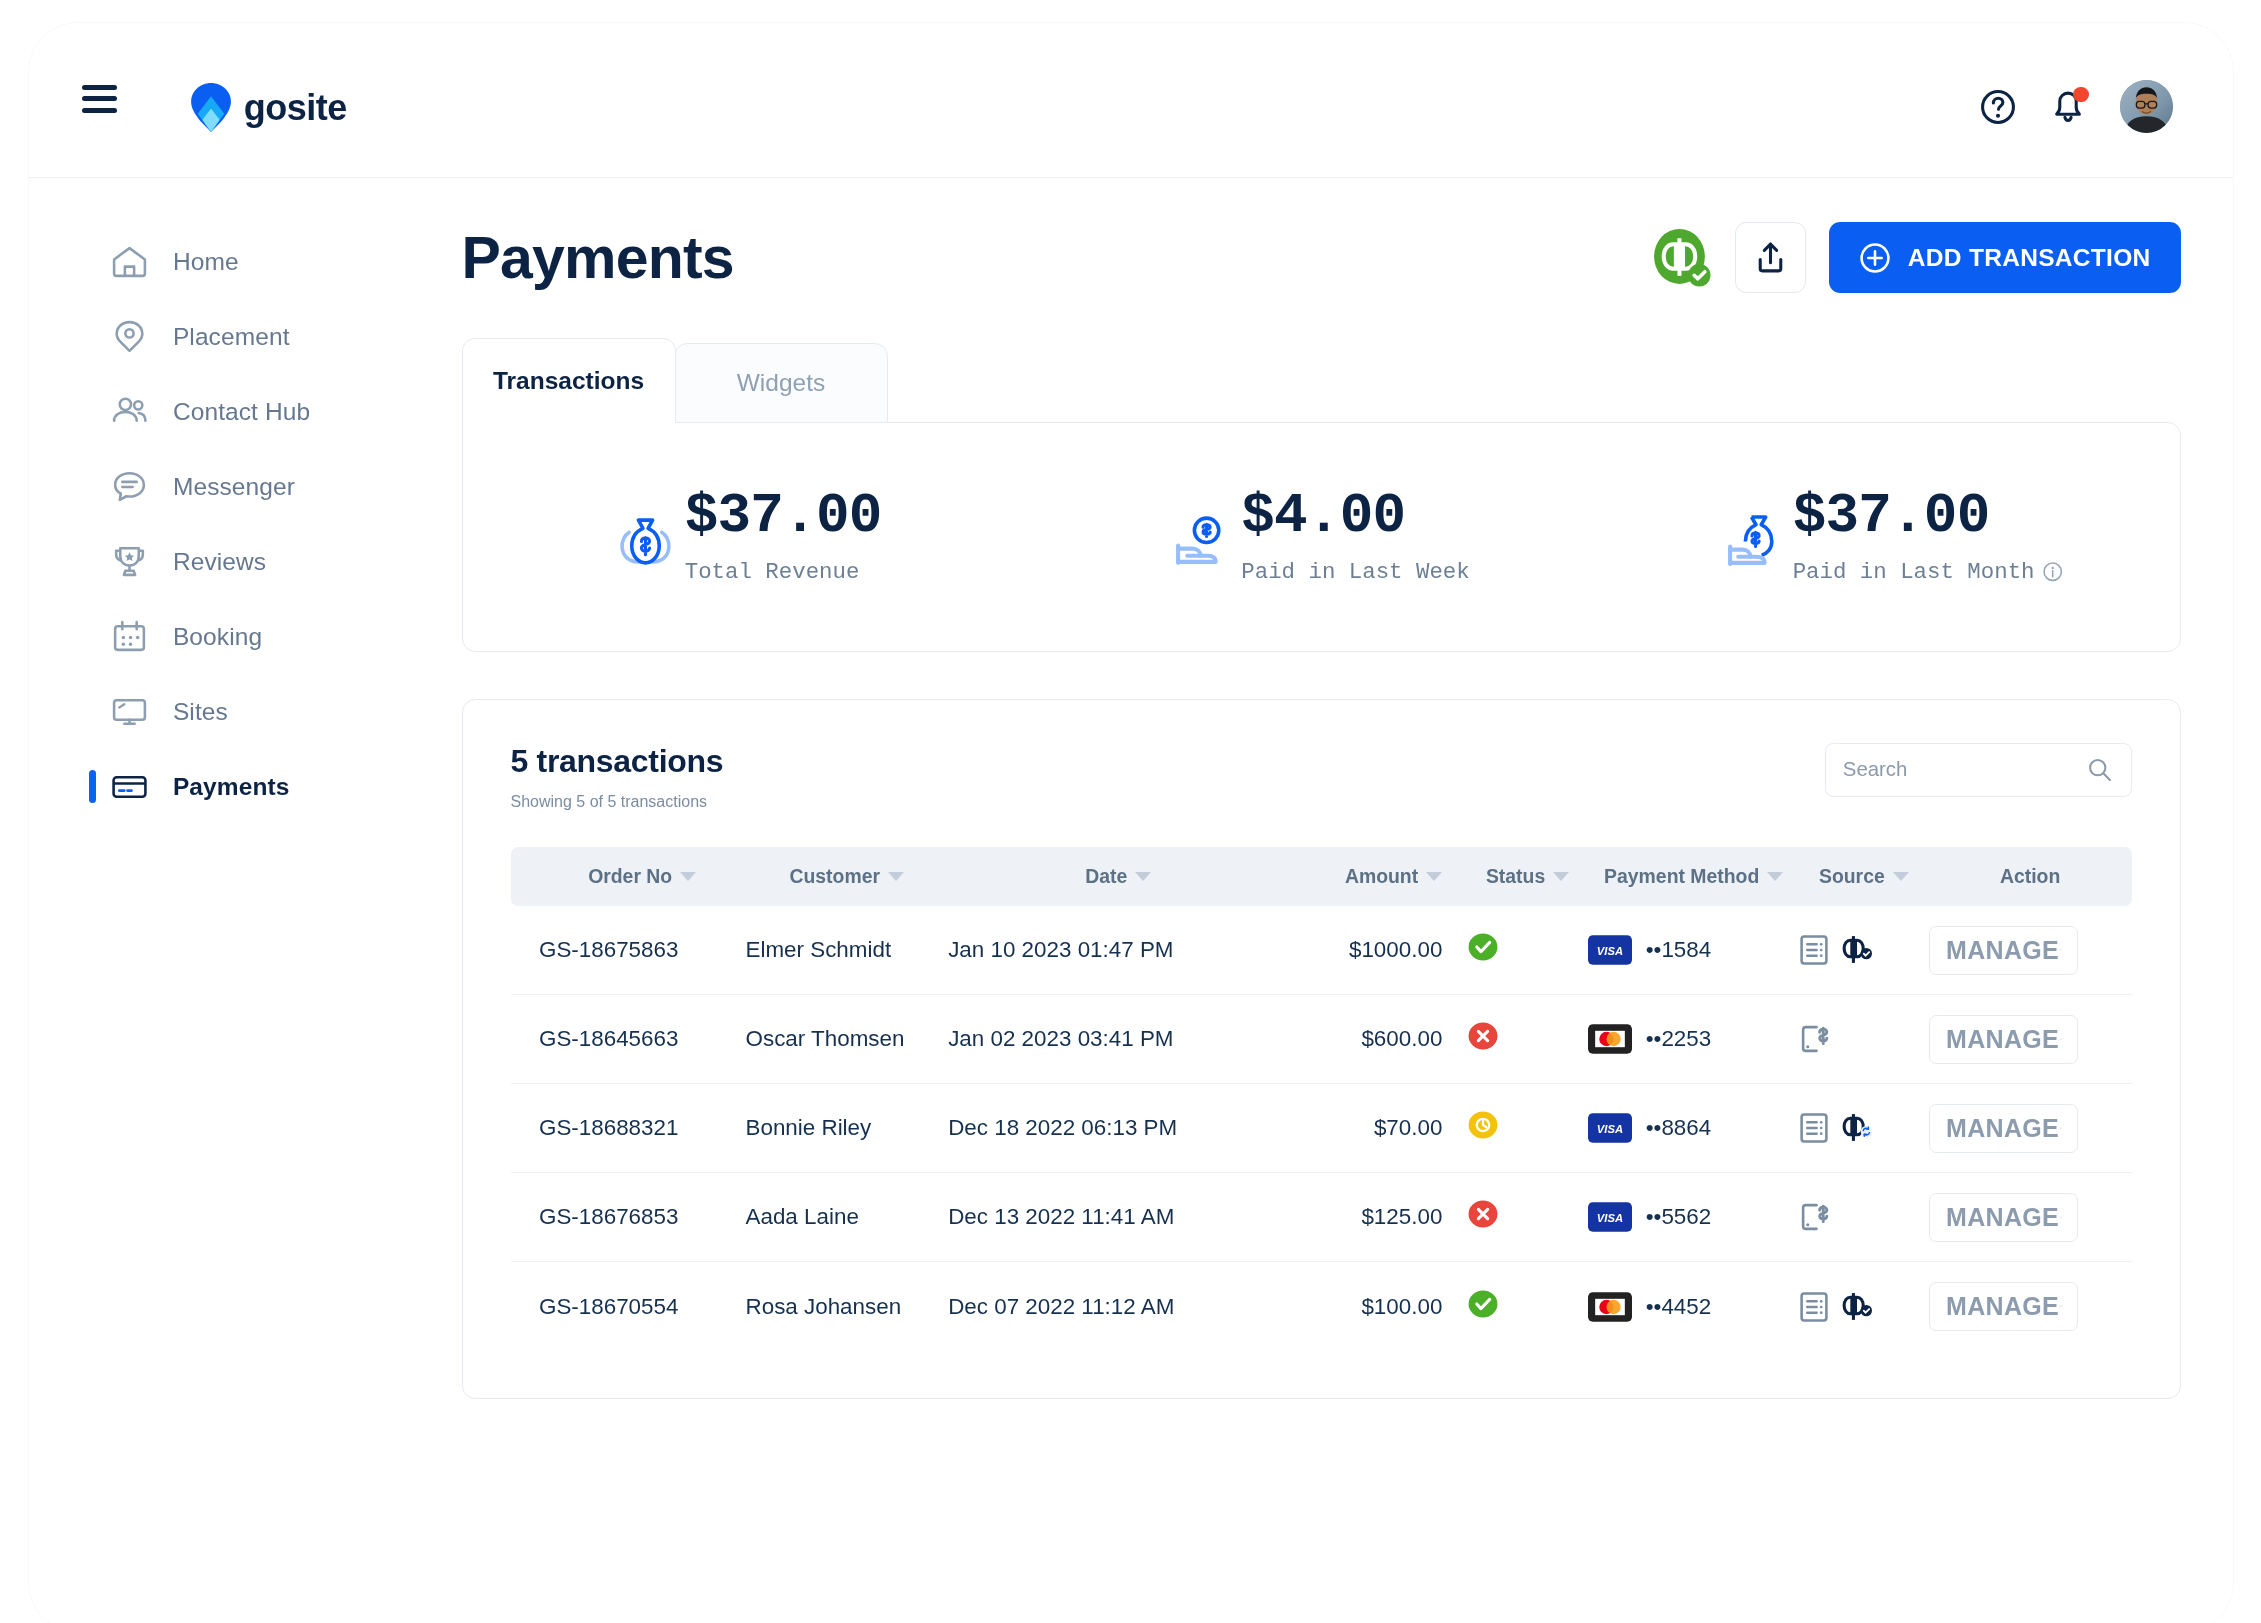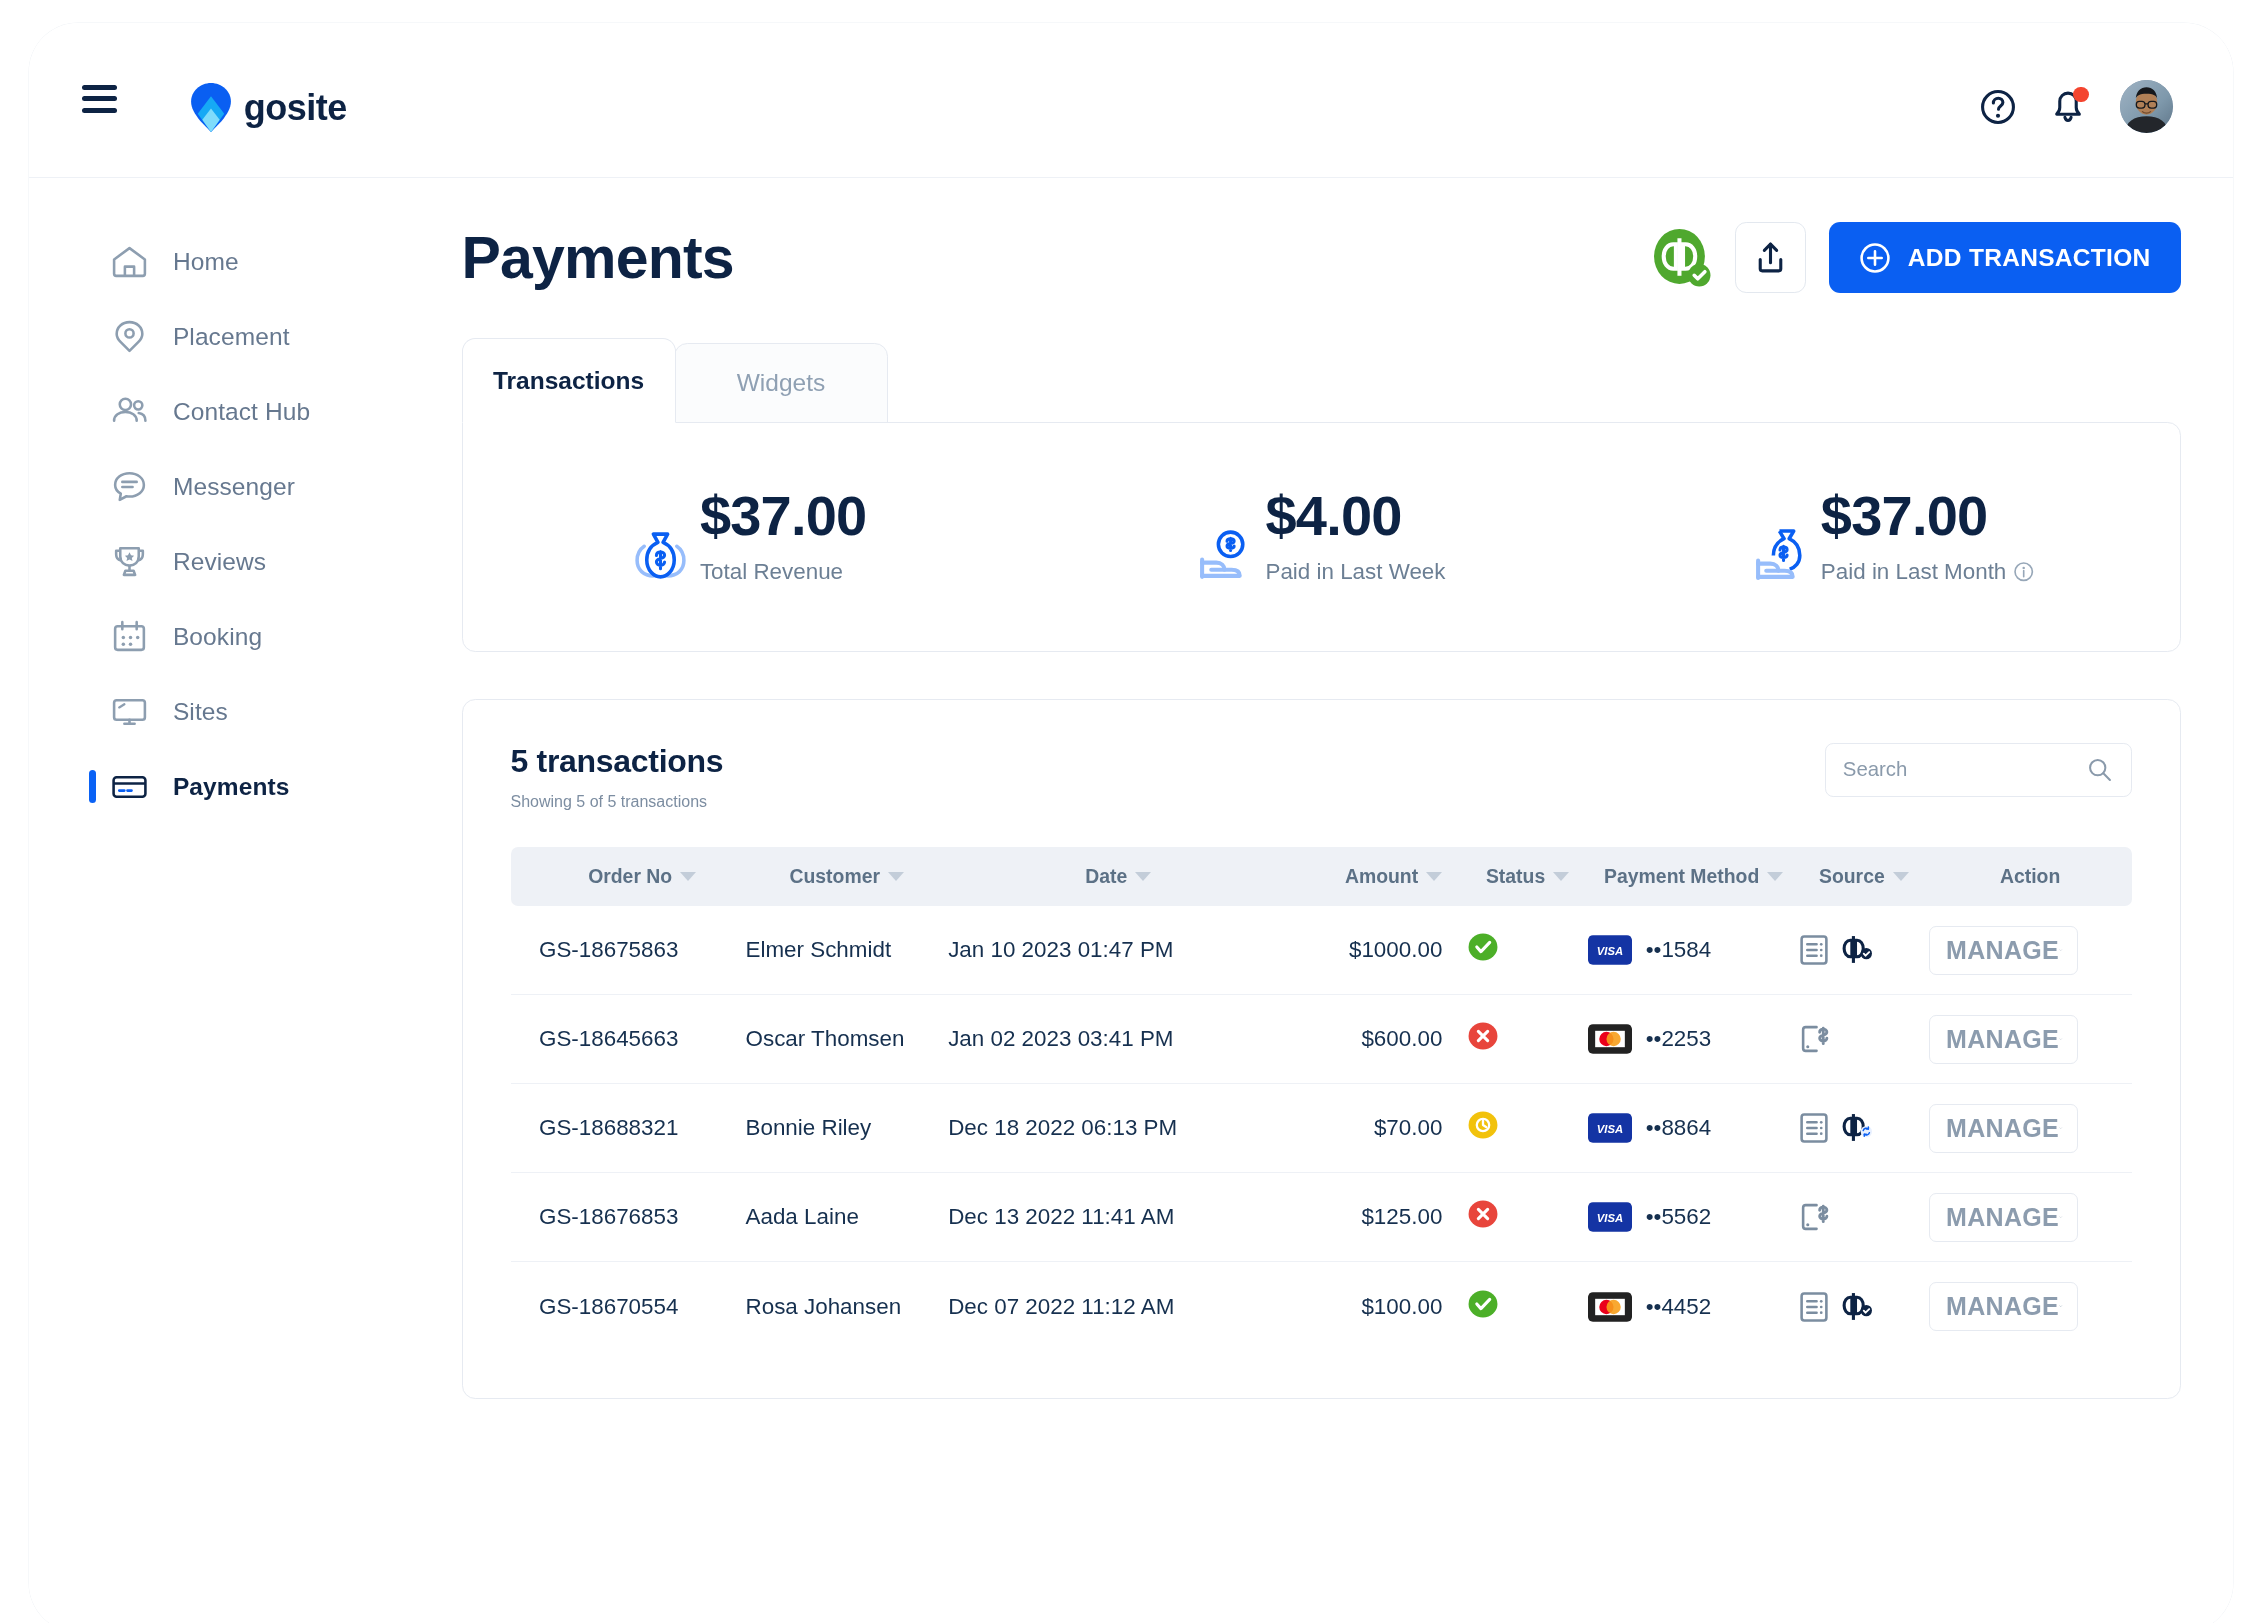--- a/index.html
+++ b/index.html
@@ -151,21 +151,21 @@
   .stats-card {
     border: 1.5px solid #e6eaf1; border-radius: 13.3px;
     border-top-left-radius: 0;
     background: #fff;
     margin-top: -1.5px;
     height: 230px;
     display: flex; align-items: center;
     position: relative; z-index: 1;
   }
   .stat { flex: 1; display: flex; align-items: center; justify-content: center; }
-  .stat-inner { display: flex; align-items: flex-end; gap: 10px; }
+  .stat-inner { display: flex; align-items: center; gap: 10px; font-family: Liberation Mono, monospace; }
   .stat-ico { width: 59px; height: 59px; margin-top: 9.2px; flex: none; }
   .stat-value {
     font-size: 56px; font-weight: 700; color: #0d2344; letter-spacing: -0.8px;
     line-height: 1;
   }
   .stat-label {
     font-size: 22.4px; color: #6c7f94; margin-top: 15.3px;
     display: flex; align-items: center; gap: 7.1px;
   }
 

